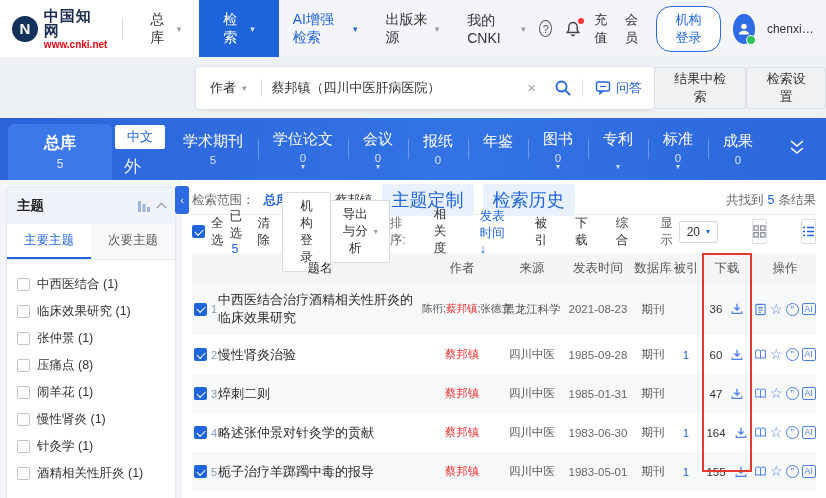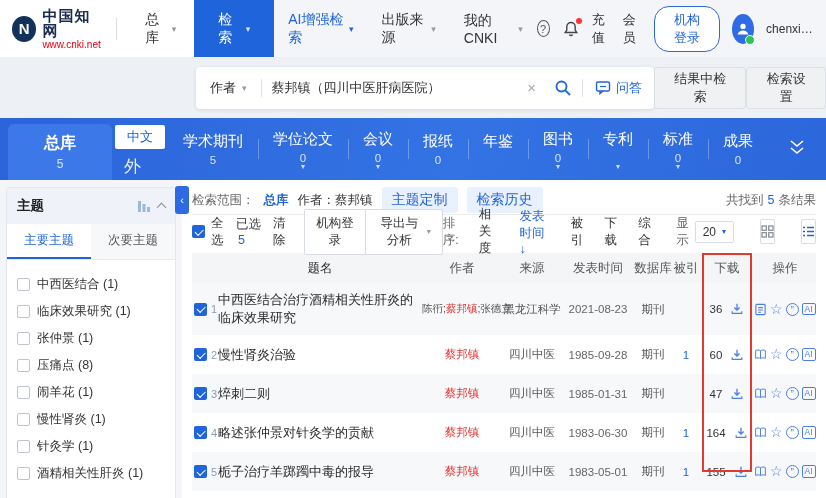--- a/index.html
+++ b/index.html
@@ -8,21 +8,21 @@
         font-family:"Liberation Sans","DejaVu Sans",sans-serif;color:#333}
 
   
   .topbar{height:57px;display:flex;align-items:center;
           background:linear-gradient(90deg,#ffffff 0 255px,#f3f5f8 255px 100%)}
   .logo{display:flex;align-items:center;gap:6px;padding-left:12px}
   .logo-mark{width:26px;height:26px;border-radius:50%;background:#12325c;color:#fff;
              display:flex;align-items:center;justify-content:center;font-weight:bold;font-size:15px}
   .logo-txt{line-height:1}
   .logo-cn{font-size:15px;font-weight:bold;color:#1b2c4e;letter-spacing:1px}
-  .logo-url{font-size:10px;color:#e60012;font-weight:normal;margin-top:2px}
+  .logo-url{font-size:10px;color:#e60012;font-weight:bold;margin-top:2px}
   .top-div{width:1px;height:22px;background:#ddd;margin:0 14px}
   .menu-item{display:flex;align-items:center;gap:5px;font-size:14px;color:#333;padding:0 14px;height:100%;cursor:pointer}
   .menu-item .caret{font-size:9px;color:#999}
   .tab-search{background:#1f64da;color:#fff;height:57px;display:flex;align-items:center;gap:6px;
               padding:0 24px;font-size:14px;margin-left:4px}
   .tab-search .caret{color:#cfe0ff;font-size:9px}
   .menu-ai{color:#1f64da}
   .menu-ai .caret{color:#1f64da}
   .top-right{margin-left:auto;display:flex;align-items:center;gap:12px;padding-right:10px}
   .help-circle{width:17px;height:17px;border:1.4px solid #555;border-radius:50%;font-size:11px;
@@ -88,36 +88,36 @@
   .check-item{display:flex;align-items:center;gap:7px;margin:10px 0;font-size:12.5px;color:#333;cursor:pointer}
   .sb-box{width:13px;height:13px;border:1px solid #c0c4cc;border-radius:2px;background:#fff;flex:none}
   .collapse-handle{position:absolute;right:-7px;top:6px;width:14px;height:28px;background:#2e6ae3;
                    border-radius:3px;color:#fff;font-size:11px;display:flex;align-items:center;
                    justify-content:center;z-index:3;cursor:pointer}
 
   .main{flex:1;padding:6px 10px 0;position:relative}
   .crumbs{display:flex;align-items:center;gap:9px;height:28px;font-size:12.5px;color:#666}
   .scope-val{color:#1f64da;font-weight:bold}
   .crumb-author{color:#333}
-  .blue-chip{background:#e8f1fd;color:#1f64da;font-size:14px;padding:4px 10px;border-radius:3px;cursor:pointer}
+  .blue-chip{background:#e8f1fd;color:#1f64da;font-size:18px;padding:4px 10px;border-radius:3px;cursor:pointer}
   .found{margin-left:auto;color:#666;font-size:12.5px}
   .found b{color:#1f64da;font-weight:normal;padding:0 4px}
 
   .toolbar{display:flex;align-items:center;height:34px;font-size:12.5px;color:#333;border-top:1px solid #ececec}
   .cb{width:13px;height:13px;background:#1f64da;border-radius:2px;position:relative;flex:none;cursor:pointer}
   .cb::after{content:"";position:absolute;left:2.5px;top:3.5px;width:7px;height:3.5px;
              border-left:1.6px solid #fff;border-bottom:1.6px solid #fff;transform:rotate(-45deg)}
   .tb-txt{margin-left:6px}
   .sel-cnt{color:#1f64da;padding:0 2px}
   .tb-clear{margin-left:10px;color:#333;cursor:pointer}
   .wbtn{margin-left:12px;border:1px solid #d8dce2;background:#fff;border-radius:2px;padding:5px 11px;
         font-size:12.5px;color:#333;display:flex;align-items:center;gap:5px;cursor:pointer}
   .wbtn + .wbtn{margin-left:-1px;border-radius:0 2px 2px 0}
   .wbtn .caret{font-size:8px;color:#999}
-  .sorts{margin-left:auto;display:flex;align-items:center;gap:20px;color:#333}
+  .sorts{margin-left:auto;display:flex;align-items:center;gap:28px;color:#333}
   .sort-lbl{color:#666}
   .sort-on{color:#1f64da}
   .disp{display:flex;align-items:center;gap:6px;margin-left:4px}
   .disp-box{border:1px solid #d8dce2;border-radius:2px;padding:3px 7px;display:flex;align-items:center;gap:6px;
             font-size:12px;cursor:pointer}
   .disp-box .caret{font-size:8px;color:#1f64da}
   .view-box{width:25px;height:25px;border:1px solid #d8dce2;border-radius:2px;display:flex;align-items:center;
             justify-content:center;margin-left:6px;cursor:pointer;background:#fff}
 
   .thead{display:flex;align-items:center;background:#f4f5f7;height:30px;font-size:12.5px;color:#555;margin-top:5px}

